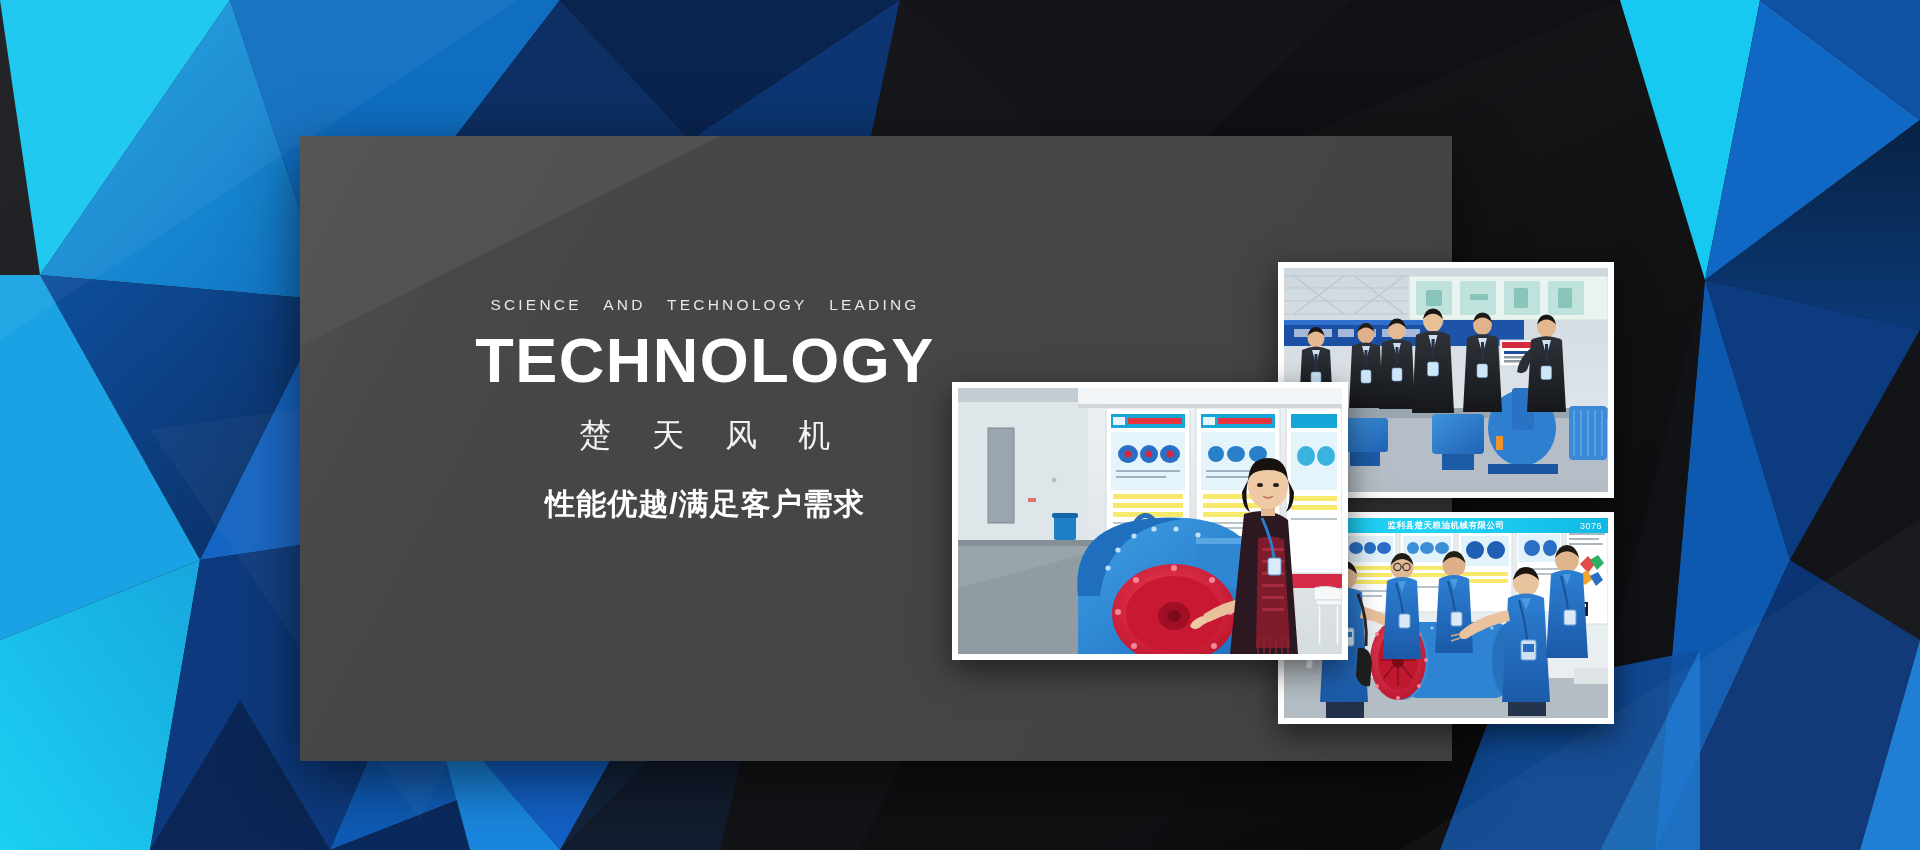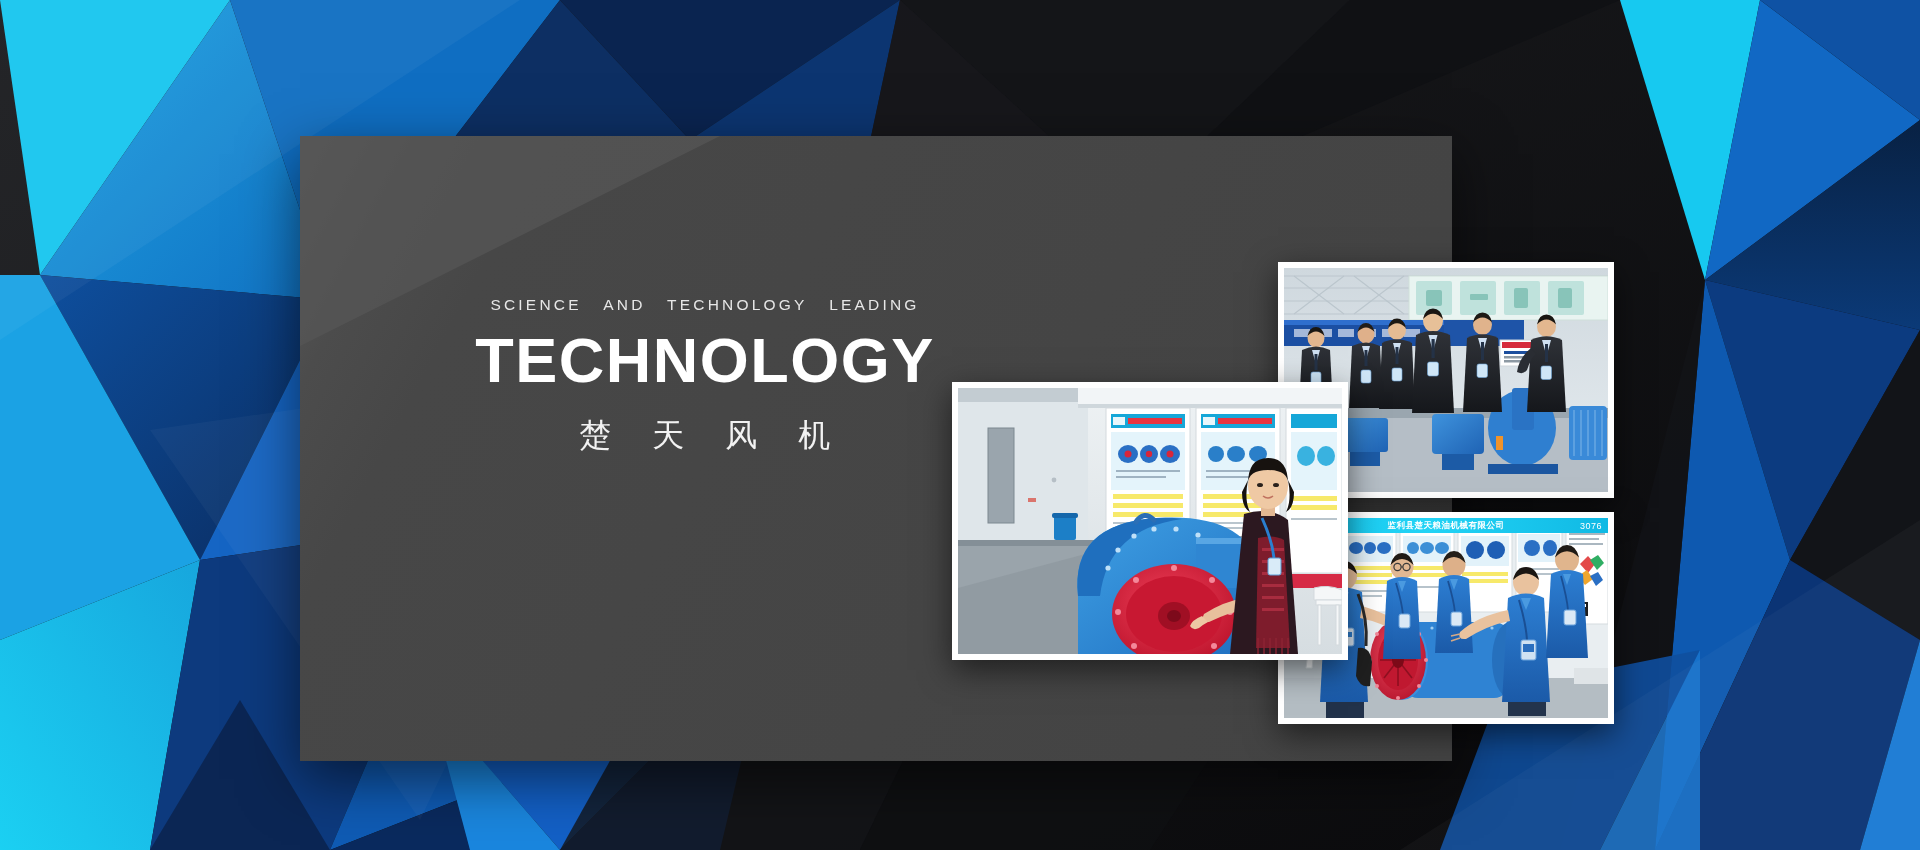--- a/index.html
+++ b/index.html
@@ -188,20 +188,21 @@
 
       <div id="headline">TECHNOLOGY</div>
 
       <div id="subline">
         <span>楚</span>
         <span>天</span>
         <span>风</span>
         <span>机</span>
       </div>
 
+      <div id="tagline">性能优越/满足客户需求</div>
     </div>
 
     <div class="photo" id="photo-top-right">
       <div class="inner">
         <svg viewBox="0 0 324 224" preserveAspectRatio="none">
           <defs>
             <linearGradient id="hallT" x1="0" y1="0" x2="0" y2="1">
               <stop offset="0" stop-color="#cfd8de"></stop>
                 <stop offset="1" stop-color="#e7edf1"></stop>
             </linearGradient>

